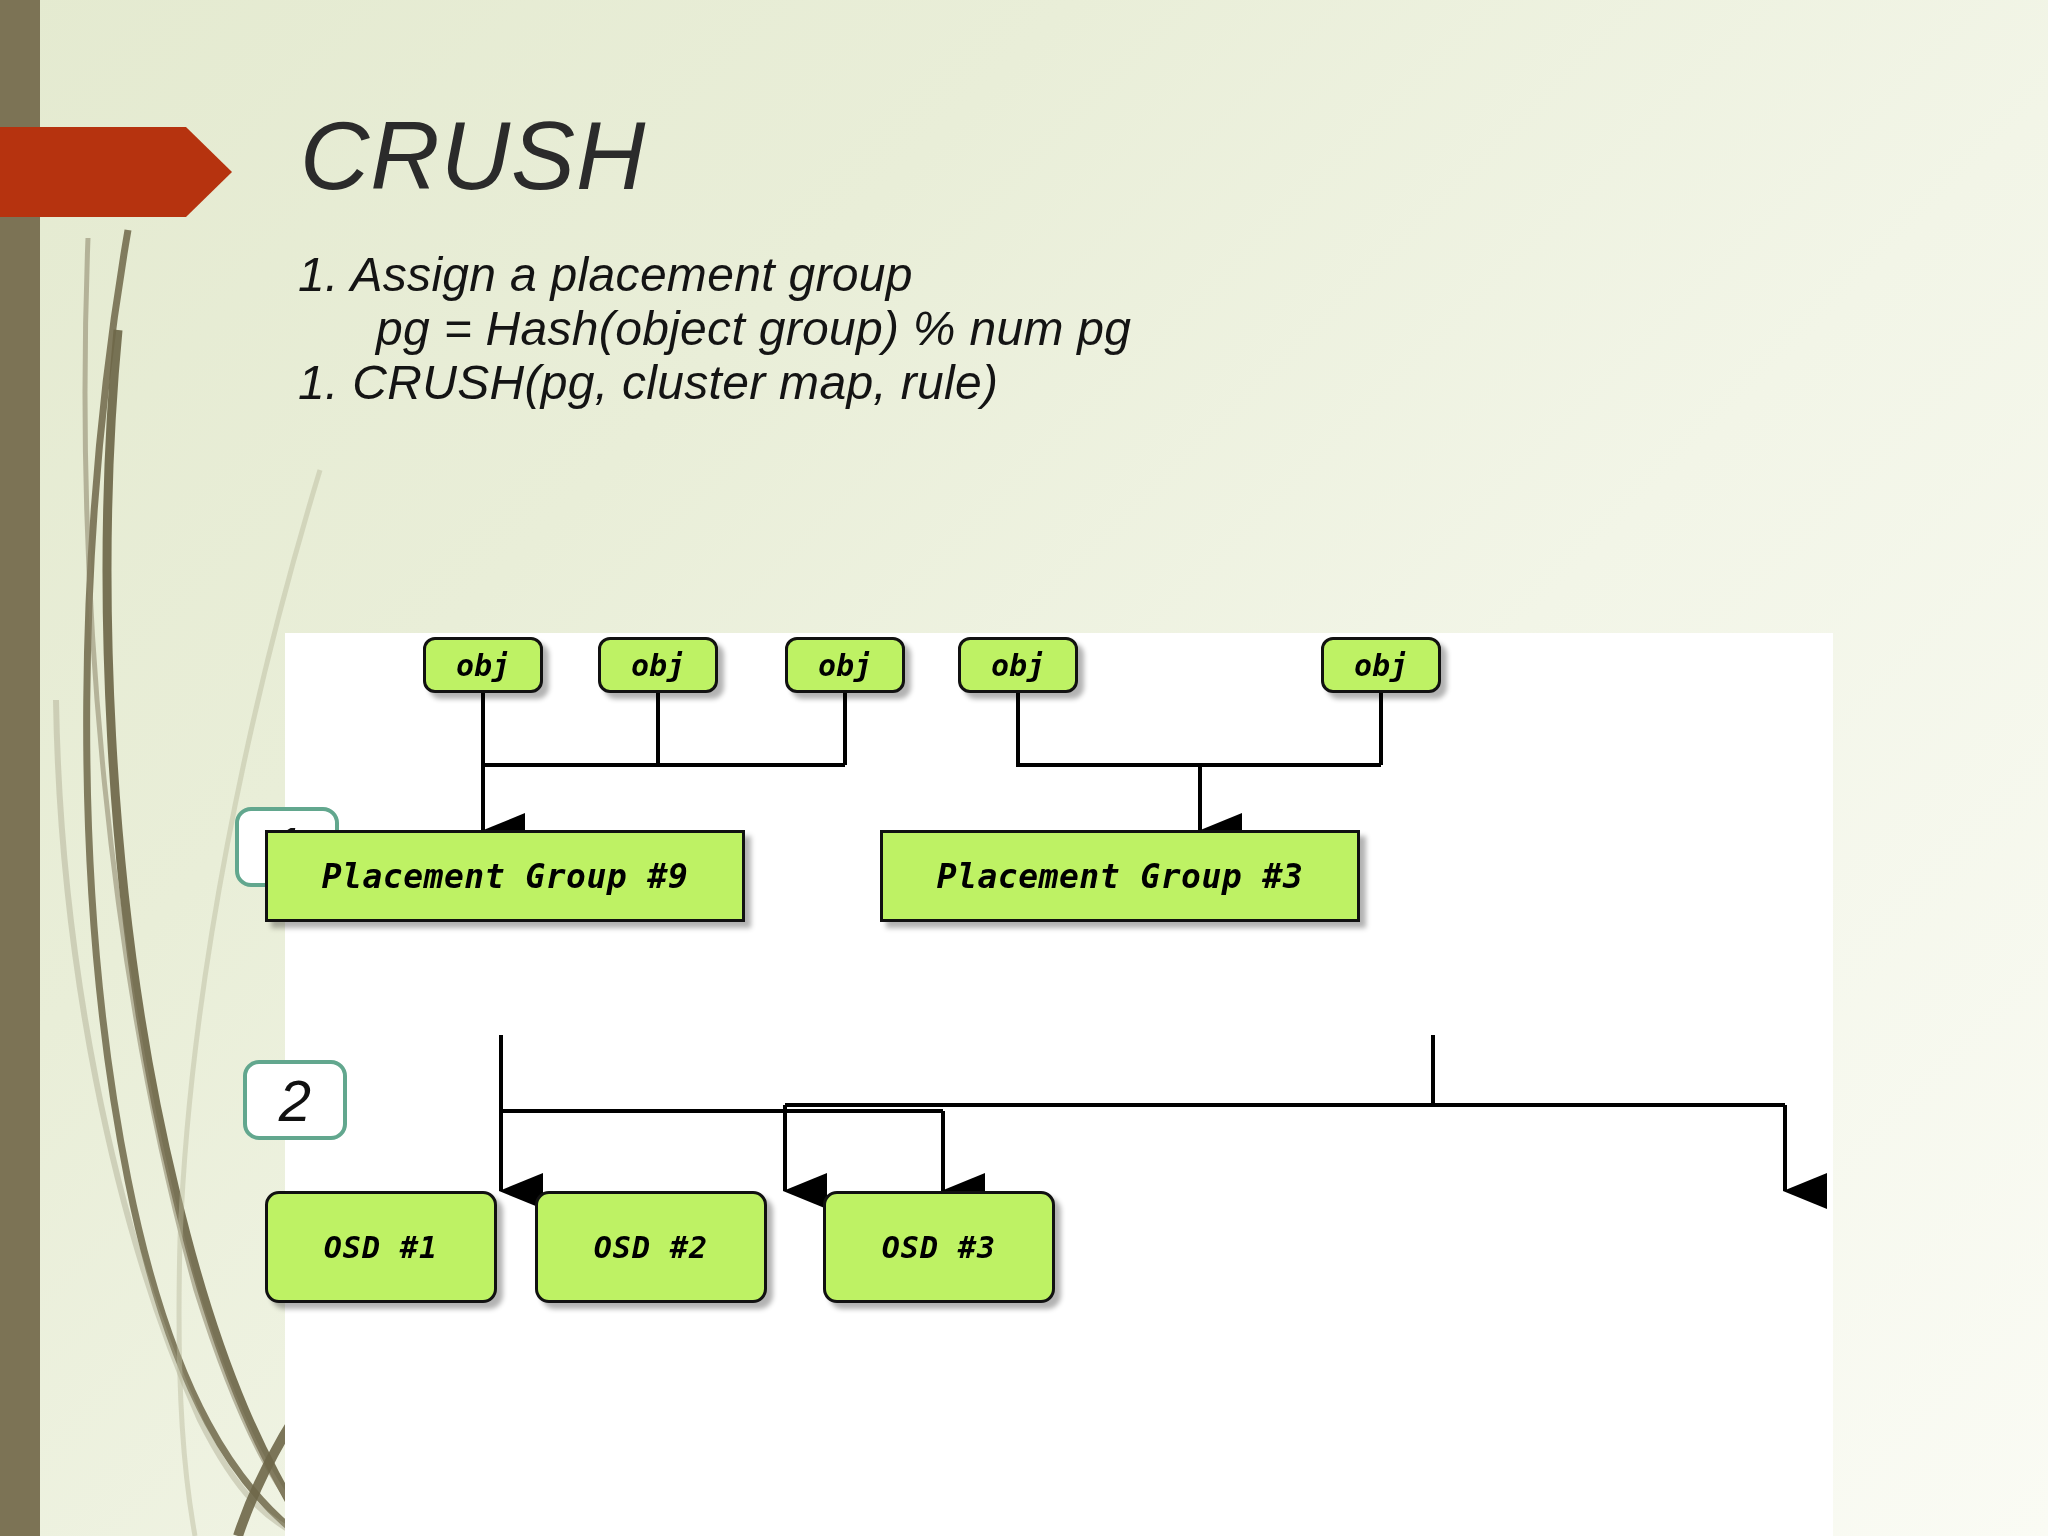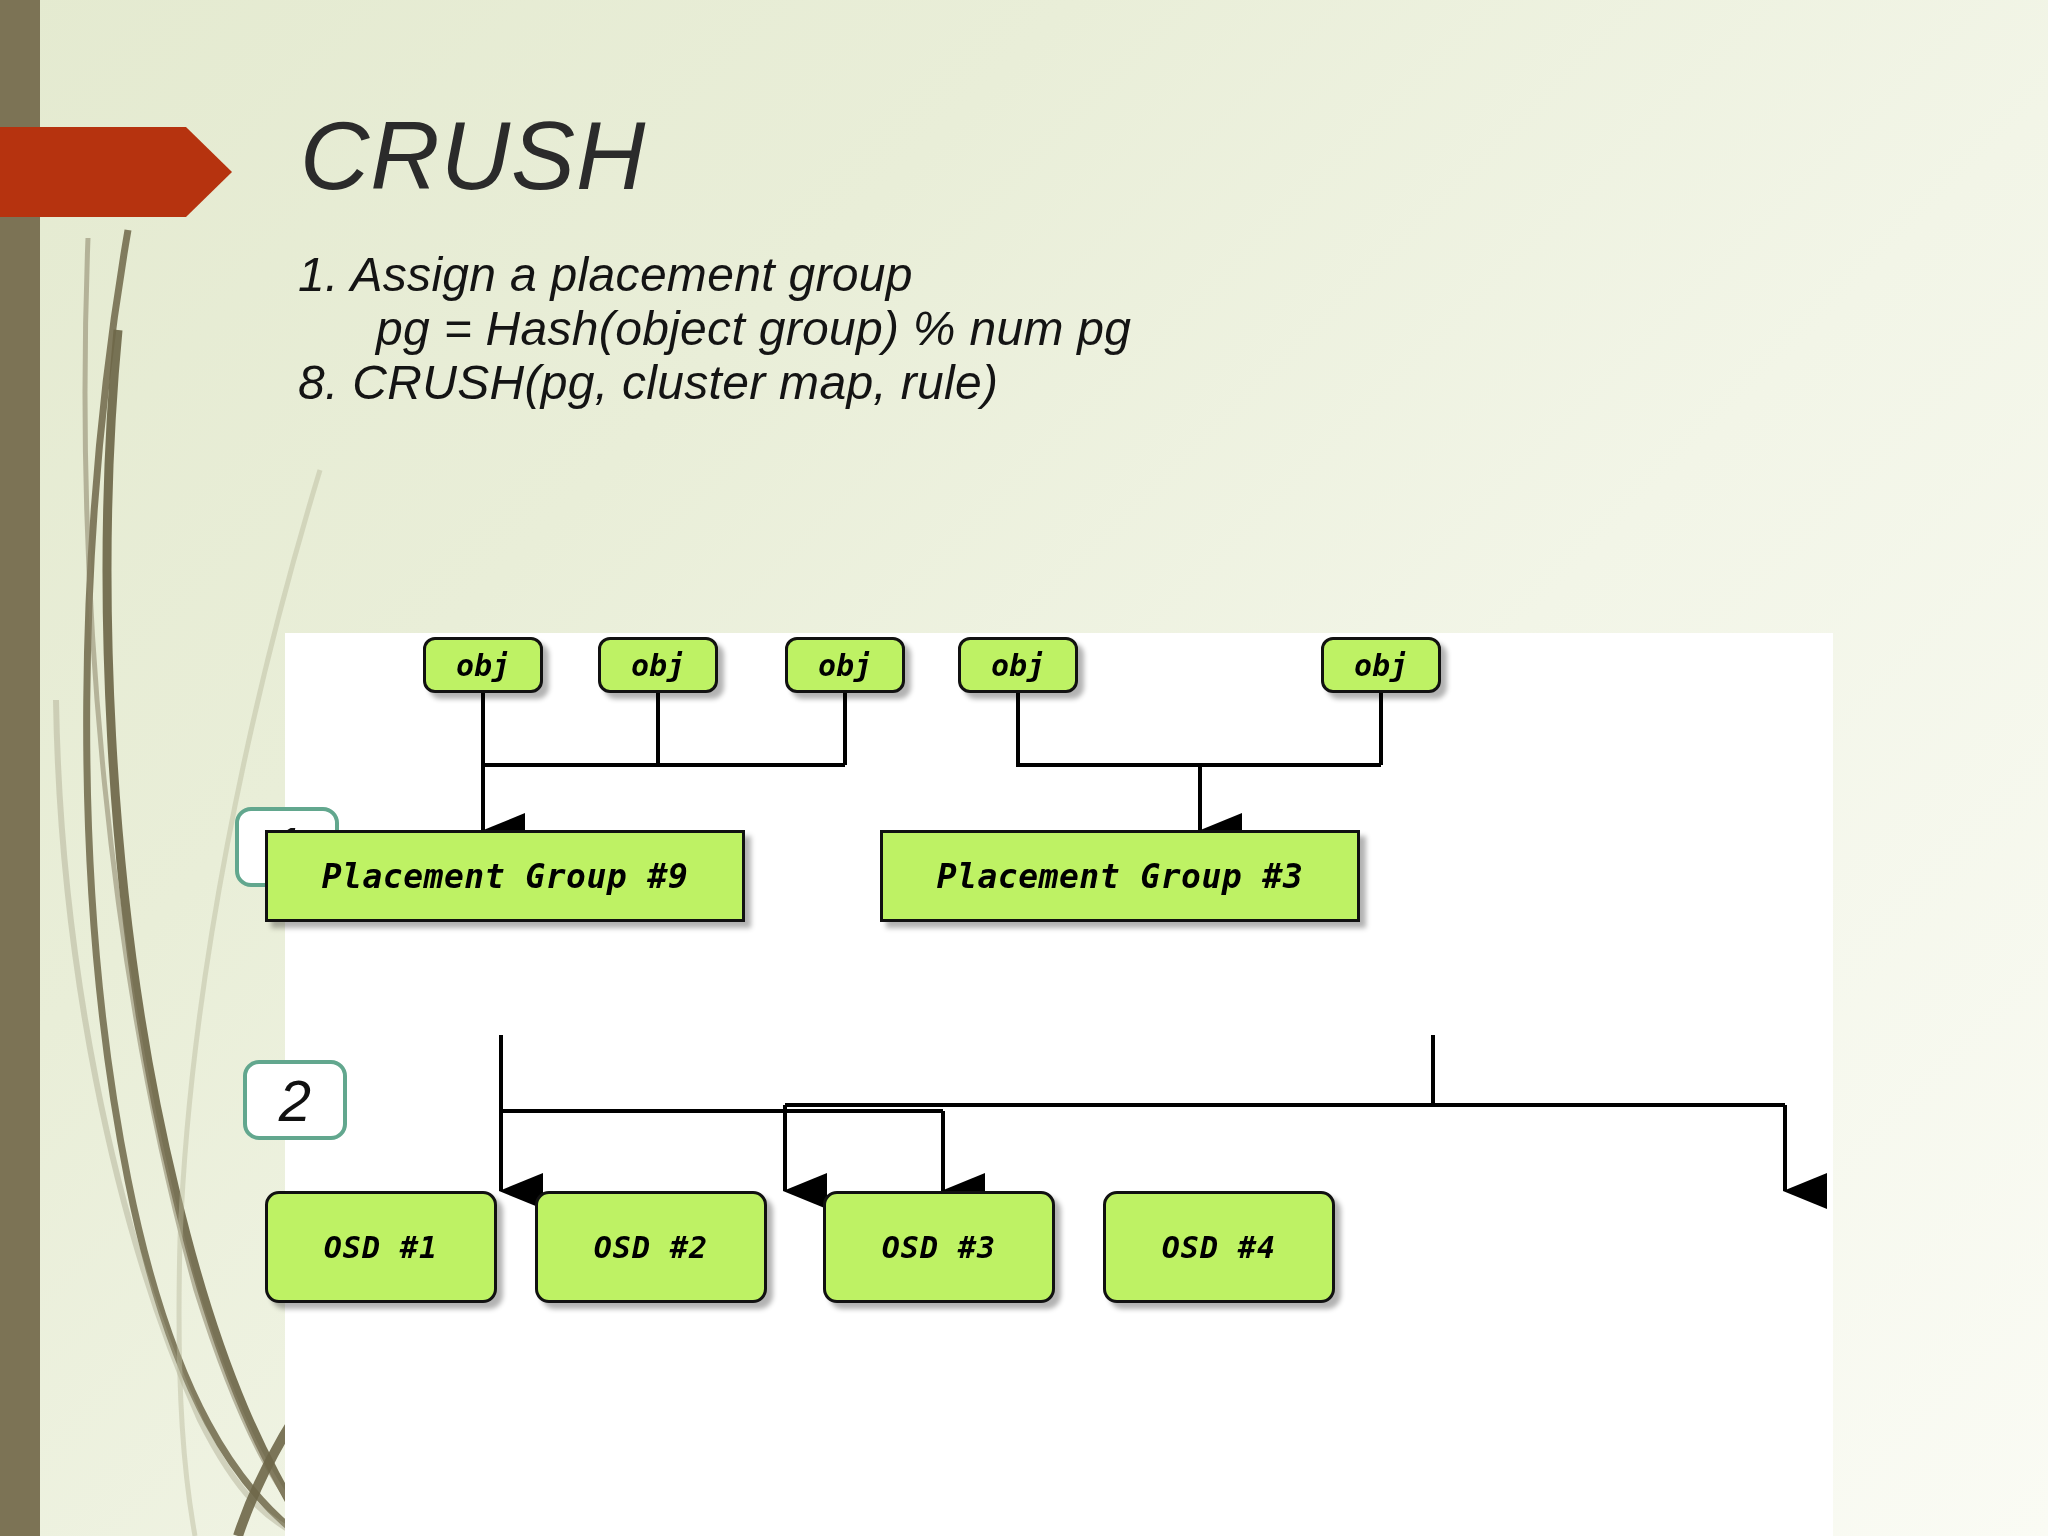--- a/index.html
+++ b/index.html
@@ -167,21 +167,21 @@
 
   <svg class="chevron" viewBox="0 0 232 90" preserveAspectRatio="none">
     <polygon points="0,0 186,0 232,45 186,90 0,90" fill="#b6330f"></polygon>
   </svg>
 
   <div class="title">CRUSH</div>
 
   <div class="body-text">
     <span class="body-line">1. Assign a placement group</span>
     <span class="body-line indent">pg = Hash(object group) % num pg</span>
-    <span class="body-line">8. CRUSH(pg, cluster map, rule)</span>
+    <span class="body-line">1. CRUSH(pg, cluster map, rule)</span>
   </div>
 
   <div class="diagram-panel">
 
     <svg class="connectors" viewBox="0 0 1548 903">
       <defs>
         <marker id="arrowhead" markerWidth="9" markerHeight="11" refX="4.5" refY="10.5" orient="auto" markerUnits="strokeWidth">
           <polygon points="0,0 9,0 4.5,11" fill="#000000"></polygon>
         </marker>
       </defs>
@@ -235,18 +235,15 @@
 
     <div class="node osd" style="left:-20px; top:558px;">
       <span>OSD #1</span>
     </div>
     <div class="node osd" style="left:250px; top:558px;">
       <span>OSD #2</span>
     </div>
     <div class="node osd" style="left:538px; top:558px;">
       <span>OSD #3</span>
     </div>
-    <div class="node osd" style="left:818px; top:558px;">
-      <span>OSD #4</span>
-    </div>
 
   </div>
 </div>
 
 </body></html>

